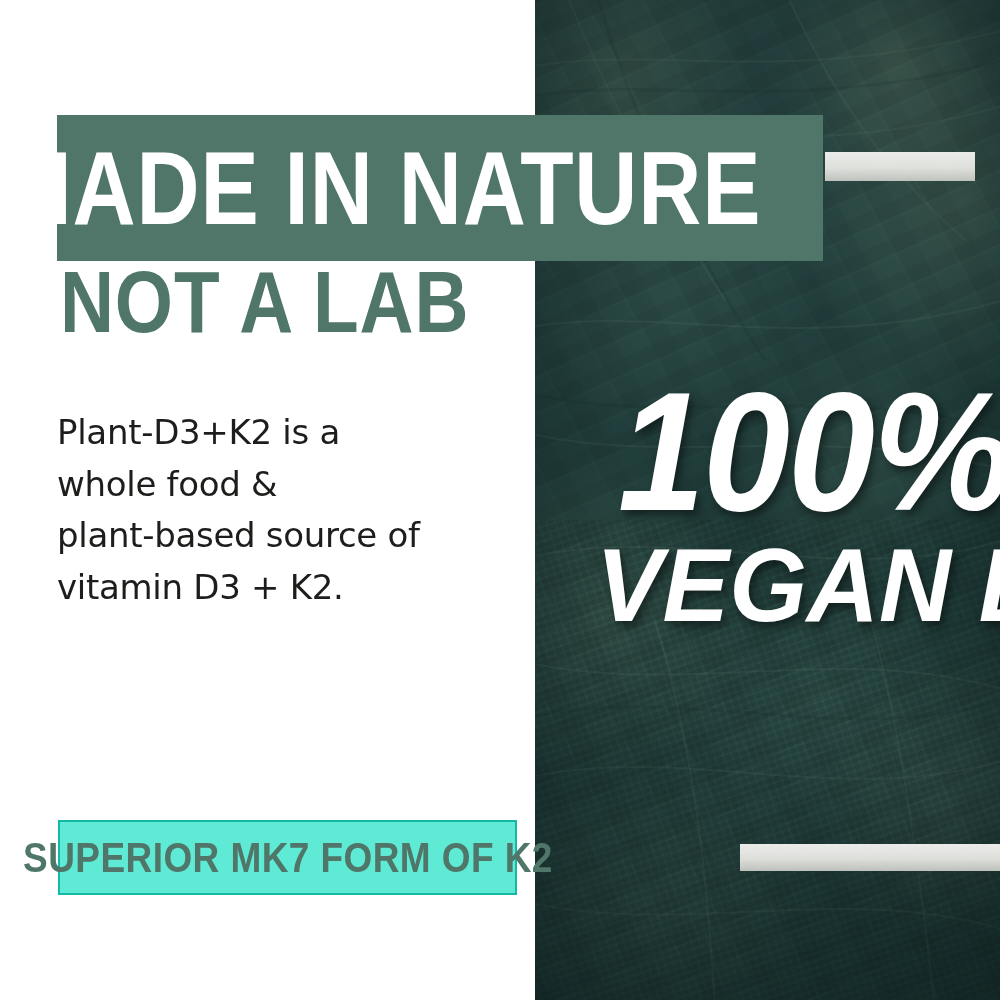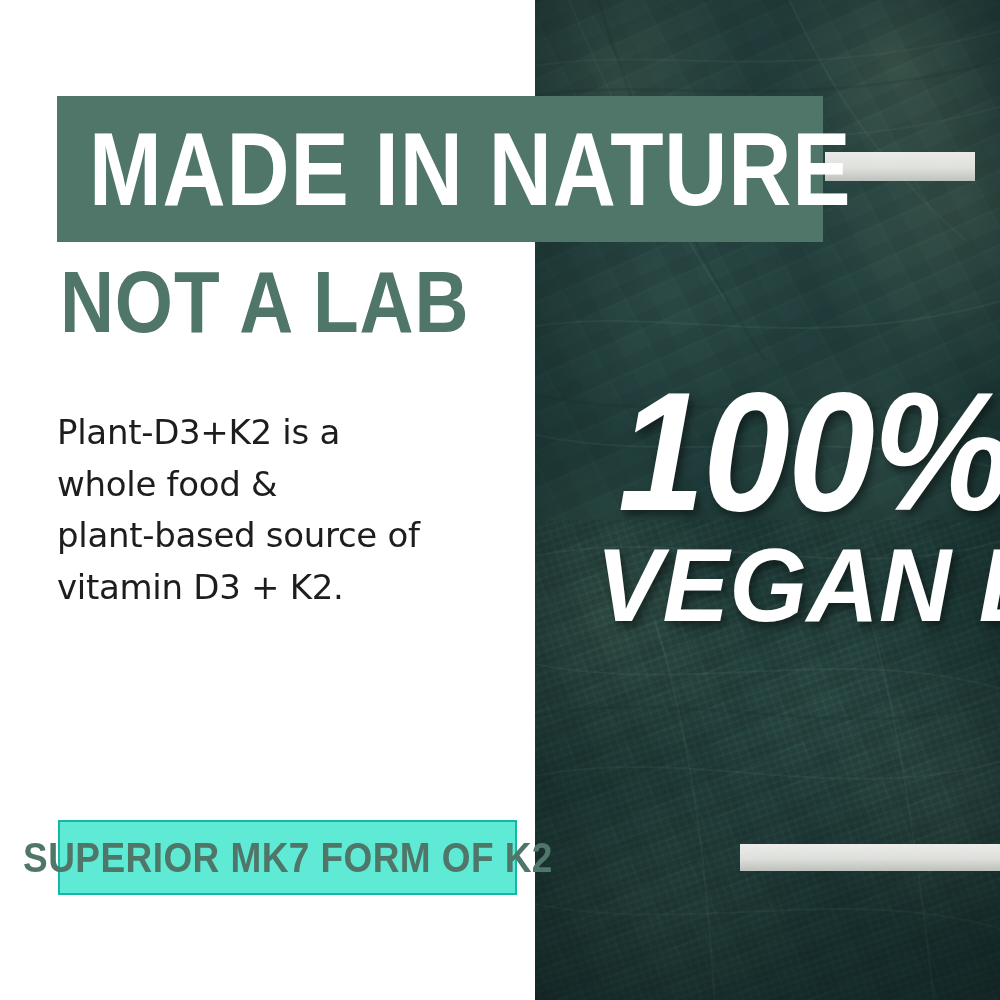--- a/index.html
+++ b/index.html
@@ -119,26 +119,27 @@
     left: 740px;
     top: 844px;
     width: 260px;
     height: 27px;
   }
 
   
   #headline-banner {
     position: absolute;
     left: 57px;
-    top: 96px;
+    top: 115px;
     width: 766px;
     height: 146px;
     background: #4f7668;
     display: flex;
     align-items: center;
+    justify-content: center;
   }
   #headline-banner .headline-text {
     color: #ffffff;
     font-family: "Liberation Sans Narrow", "Liberation Sans", sans-serif;
     font-weight: bold;
     font-size: 104px;
     line-height: 1;
     letter-spacing: 1px;
     transform: scaleX(0.84);
     transform-origin: left center;

